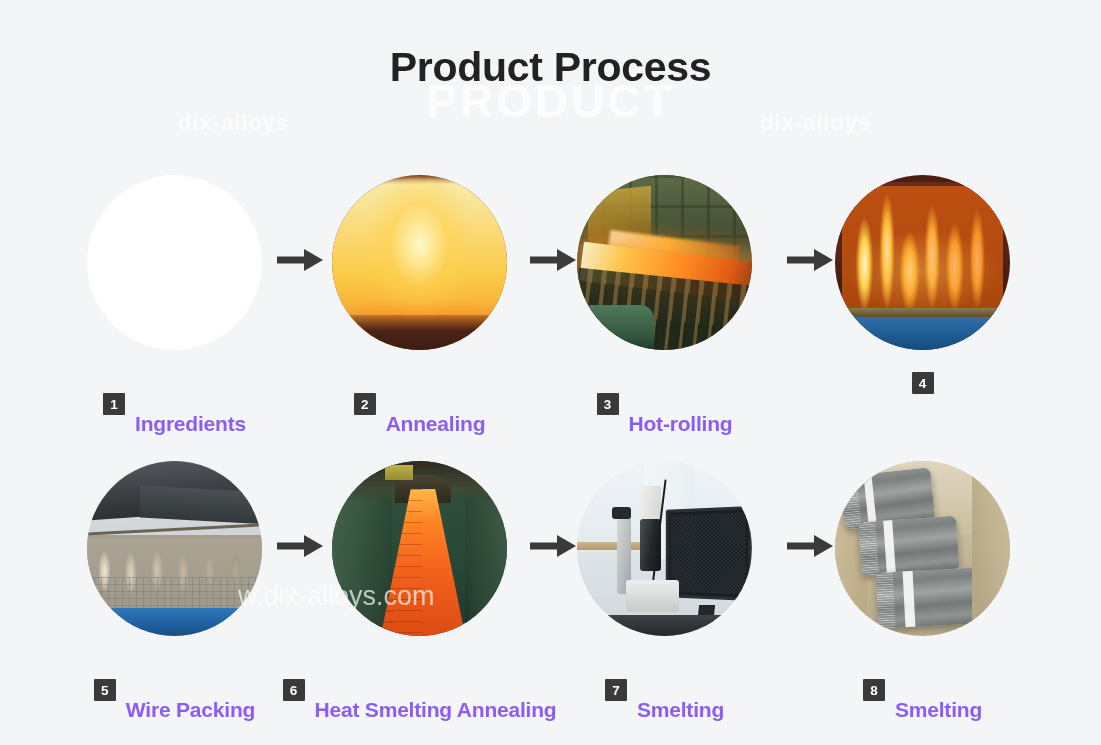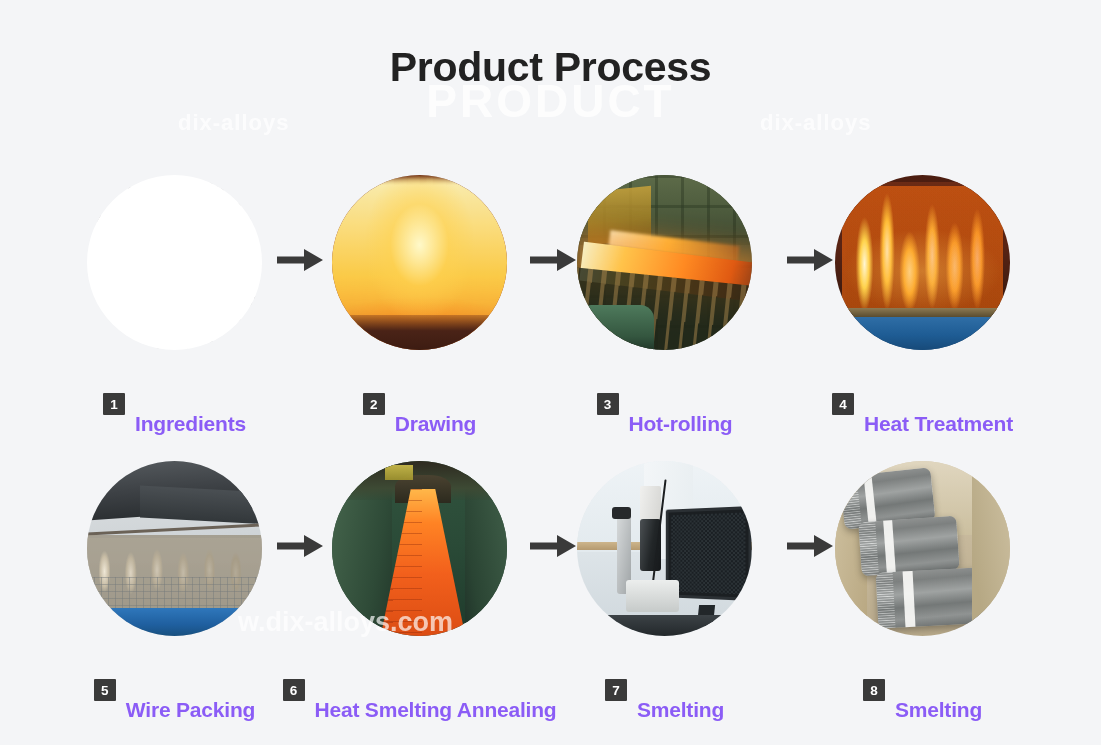--- a/index.html
+++ b/index.html
@@ -43,24 +43,24 @@
     font-size: 22px;
     opacity: 0.78;
   }
   .wm-right {
     top: 62px;
     left: 760px;
     font-size: 22px;
     opacity: 0.78;
   }
   .wm-center {
-    top: 559px;
+    top: 533px;
     left: 238px;
     font-size: 27px;
-    font-weight: 700;
+    font-weight: 400;
     color: #ffffff;
     opacity: 0.68;
     letter-spacing: 0px;
     z-index: 40;
   }
 
   
   .header {
     position: absolute;
     top: 0; left: 0;
@@ -536,21 +536,21 @@
     <div class="step c2">
       <div class="thumb-wrap">
         <div class="thumb img-smelting">
           <div class="lava-streaks"></div>
           <div class="lava-glow"></div>
           <div class="lava-floor"></div>
         </div>
       </div>
       <div class="caption">
         <span class="badge">2</span>
-        <span class="step-label">Drawing</span>
+        <span class="step-label">Annealing</span>
       </div>
     </div>
 
     <div class="arrow a2">
       <svg viewBox="0 0 46 26" width="46" height="26" aria-hidden="true">
         <path d="M0 9.5 H27 V2 L46 13 L27 24 V16.5 H0 Z" fill="#3a3a3a"></path>
       </svg>
     </div>
 
     <div class="step c3">
@@ -582,21 +582,20 @@
         <div class="thumb img-heat">
           <div class="fur-back"></div>
           <div class="flames"></div>
           <div class="flames-glow"></div>
           <div class="fur-lip"></div>
           <div class="fur-base"></div>
         </div>
       </div>
       <div class="caption">
         <span class="badge">4</span>
-        <span class="step-label">Heat Treatment</span>
       </div>
     </div>
   </div>
 
   <div class="row">
 
     <div class="step c1">
       <div class="thumb-wrap">
         <div class="thumb img-wire">
           <div class="wd-hood"></div>

